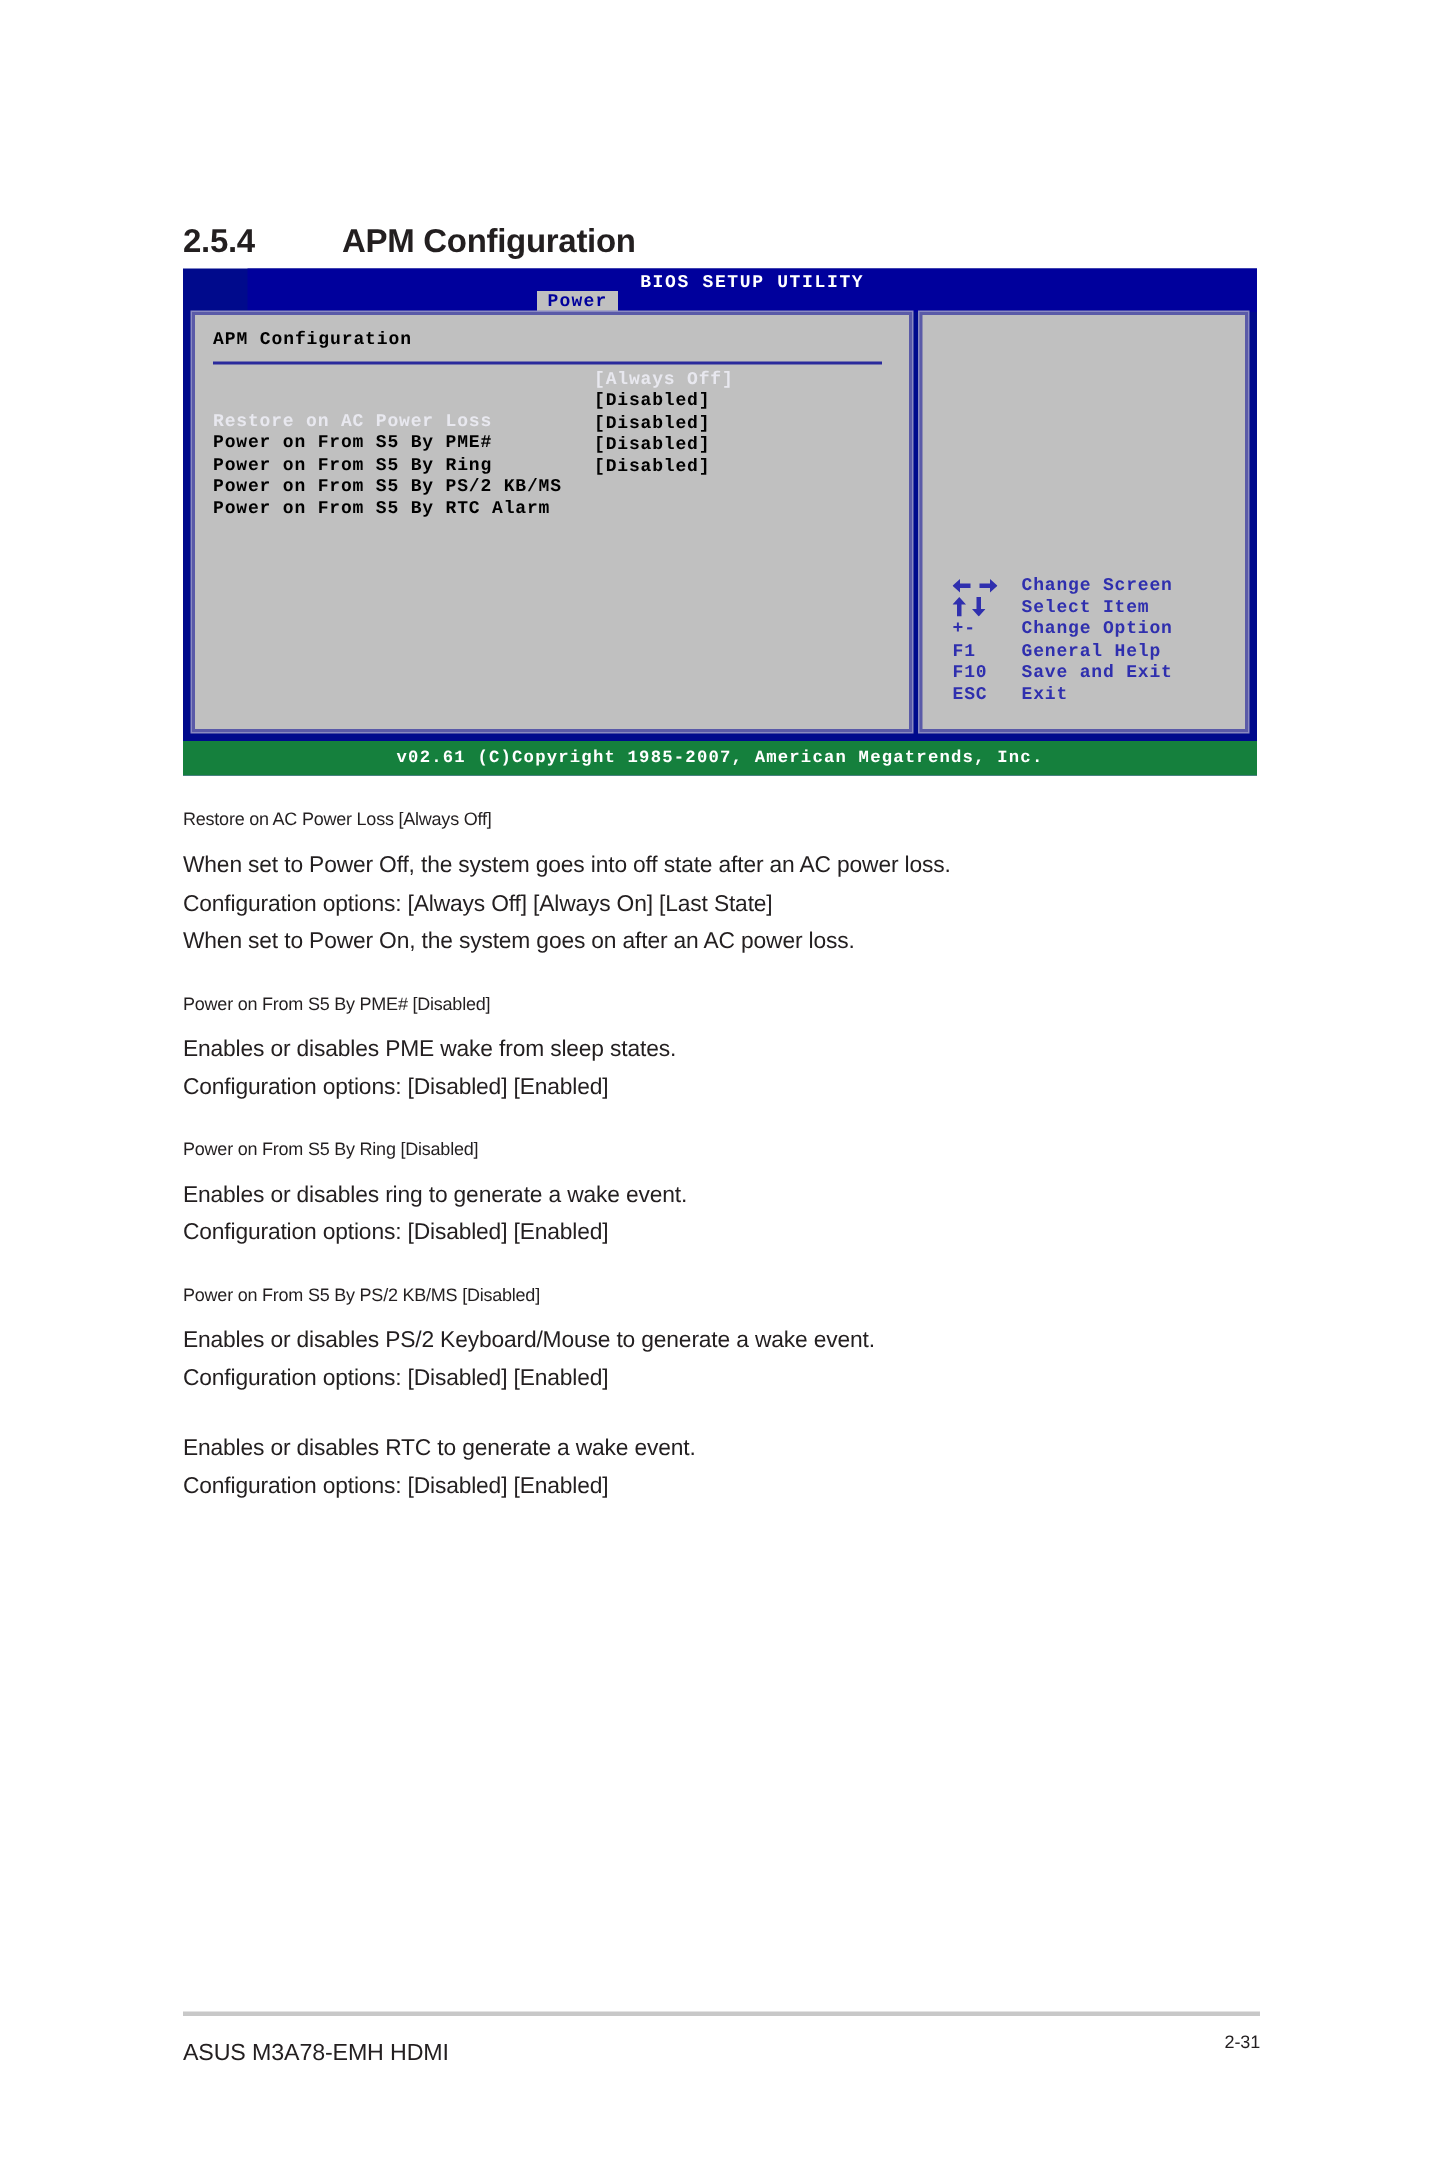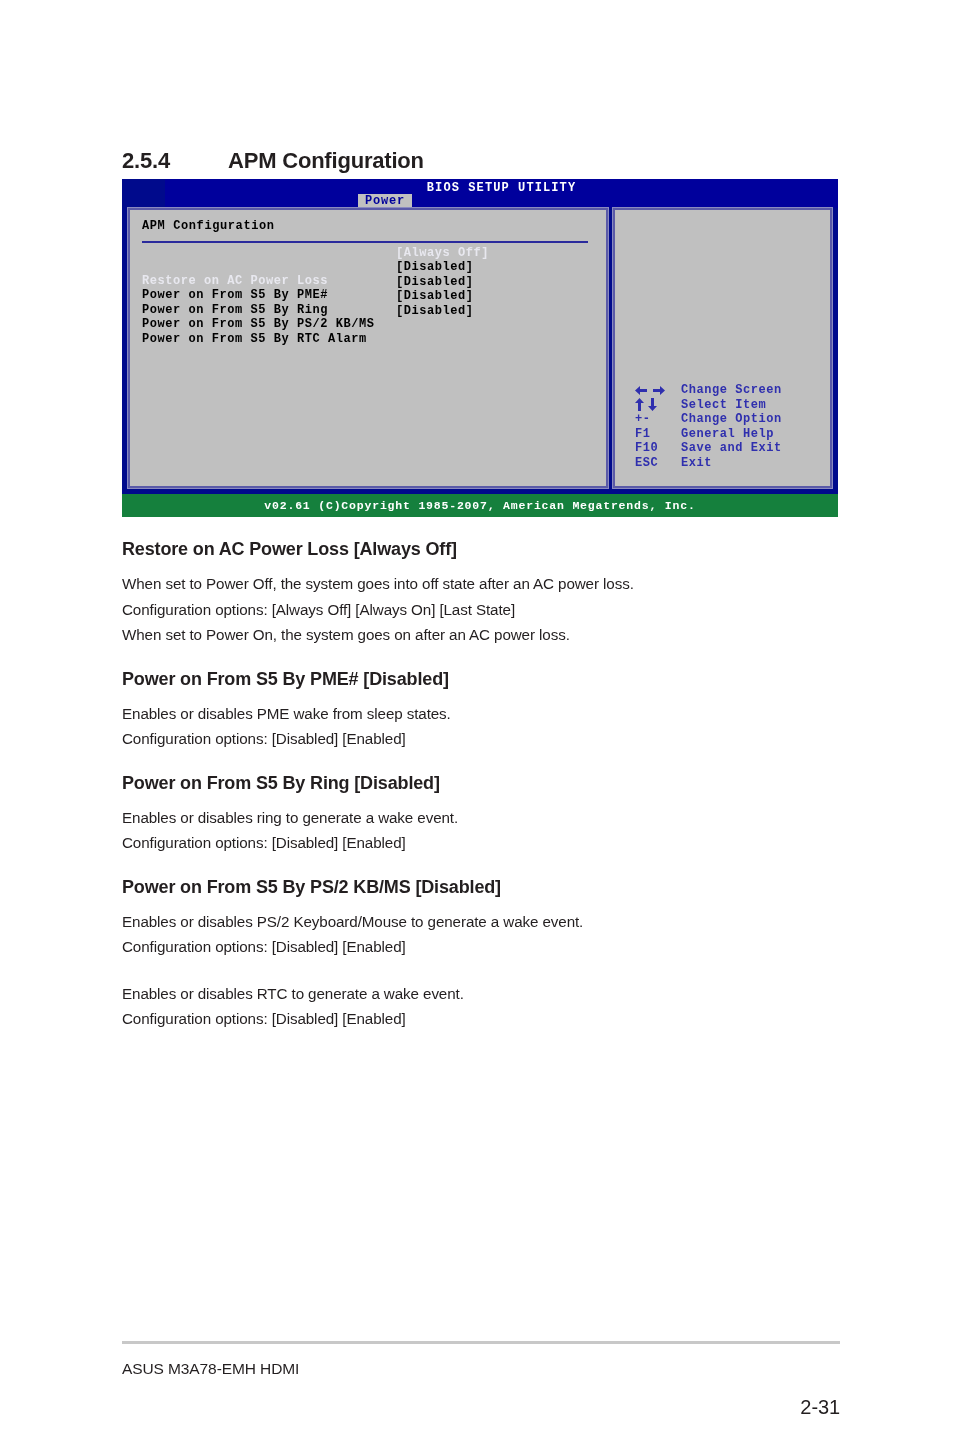--- a/index.html
+++ b/index.html
@@ -167,22 +167,22 @@
   
   .blocks {
     position: absolute;
     left: 122px;
     top: 539px;
     width: 730px;
   }
   .block { margin-bottom: 21px; }
   .block h3 {
     margin: 0 0 11px 0;
-    font-size: 18px;
-    font-weight: bold;
+    font-size: 12px;
+    font-weight: normal;
     color: #231f20;
     letter-spacing: -0.15px;
   }
   .block p {
     margin: 0;
     font-size: 15.2px;
     line-height: 25.5px;
     color: #231f20;
     letter-spacing: -0.1px;
   }
@@ -200,22 +200,22 @@
     position: absolute;
     left: 122px;
     top: 1360px;
     font-size: 15.5px;
     color: #231f20;
     letter-spacing: -0.1px;
   }
   .page-foot-right {
     position: absolute;
     right: 114px;
-    top: 1396px;
-    font-size: 20px;
+    top: 1354px;
+    font-size: 12px;
     color: #231f20;
     letter-spacing: -0.1px;
   }
 </style>
 </head>
 <body>
 
 <div class="section-head">
   <span class="section-num">2.5.4</span>
   <span class="section-title">APM Configuration</span>

